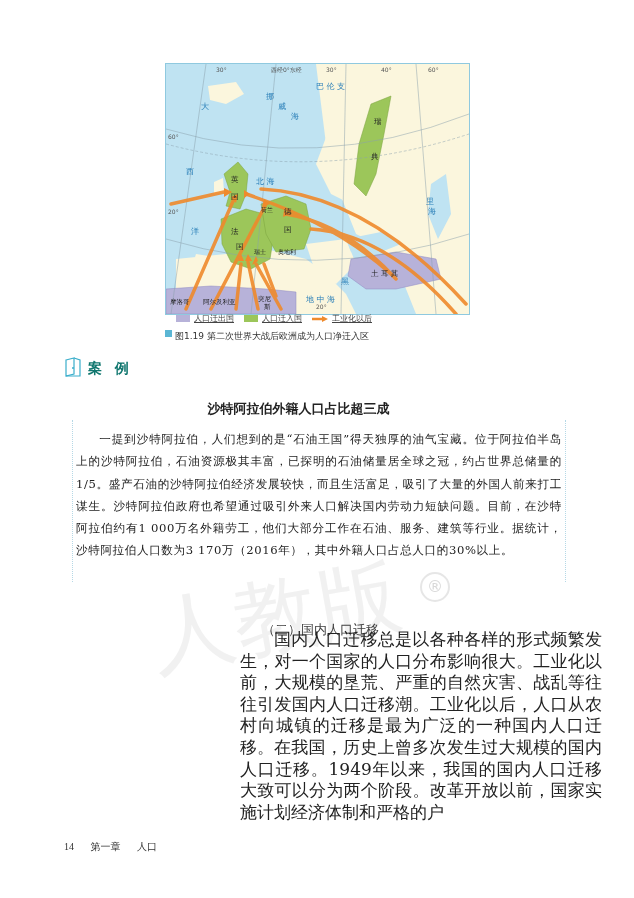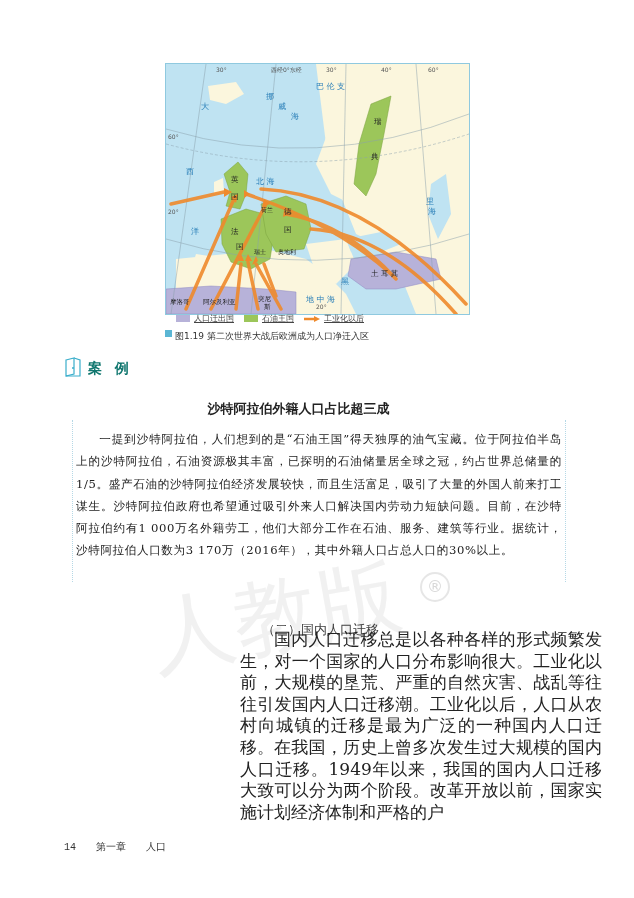--- a/index.html
+++ b/index.html
@@ -53,21 +53,21 @@
   .p2 { top:737px; }
   .watermark {
     position:absolute; left:150px; top:560px; font-size:84px; color:rgba(200,200,200,0.25);
     transform:rotate(-10deg); font-family:"DejaVu Serif", serif; pointer-events:none;
   }
   .watermark-r {
     position:absolute; left:420px; top:572px; width:26px; height:26px; border-radius:50%;
     border:2px solid rgba(200,200,200,0.45); color:rgba(190,190,190,0.6);
     font-size:16px; text-align:center; line-height:26px; font-family:"DejaVu Sans", sans-serif;
   }
-  .footer { position:absolute; left:64px; top:840px; font-size:10px; color:#333; font-family:Liberation Mono, monospace;}
+  .footer { position:absolute; left:64px; top:840px; font-size:10px; color:#333; font-family:Liberation Serif, serif;}
   .footer span { margin-right:14px; }
   .maplabel { font-family:"DejaVu Sans", sans-serif; }
 </style>
 </head>
 <body>
 
 <div class="map">
   <svg width="303" height="250" viewBox="0 0 303 250">
 
     <path d="M150 0 L303 0 L303 250 L250 250 L230 200 L210 180 L190 170 L170 120 L160 80 Z" fill="#fbf6dd"></path>
@@ -178,21 +178,21 @@
   </svg>
 </div>
 
 <div class="legend">
   <div class="item">
     <span class="sw" style="background:#b7b2d9"></span>
     <span>人口迁出国</span>
   </div>
   <div class="item">
     <span class="sw" style="background:#9cc65a"></span>
-    <span>石油王国</span>
+    <span>人口迁入国</span>
   </div>
   <div class="item">
     <span class="arrow">
       <svg width="16" height="6">
           <line x1="0" y1="3" x2="11" y2="3" stroke="#ef8a2c" stroke-width="2.5"></line>
           <polygon points="10,0 16,3 10,6" fill="#ef8a2c"></polygon>
         </svg>
     </span>
     <span>工业化以后</span>
   </div>

